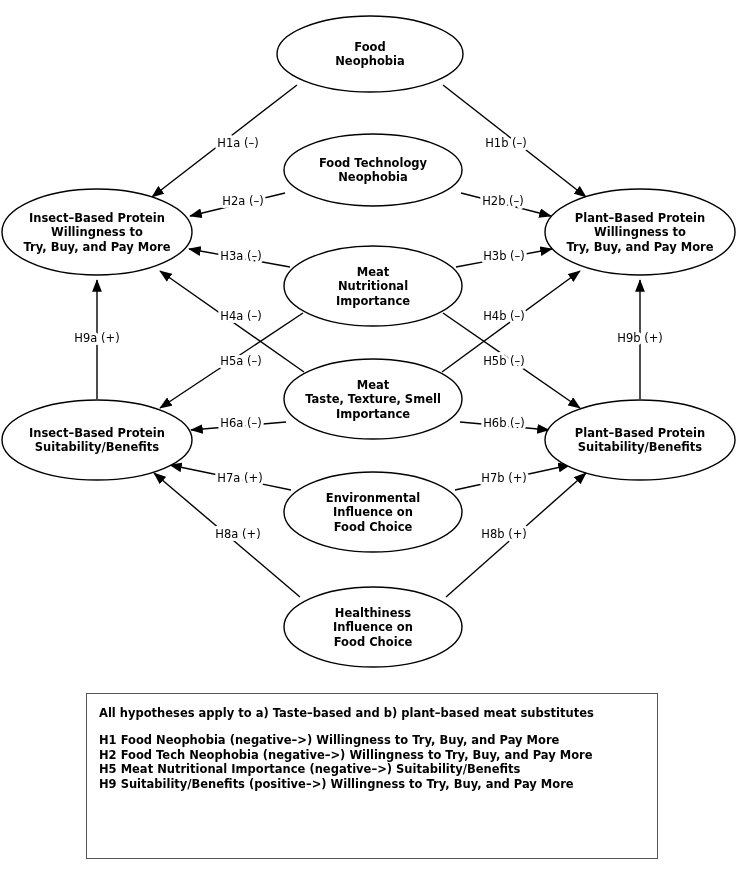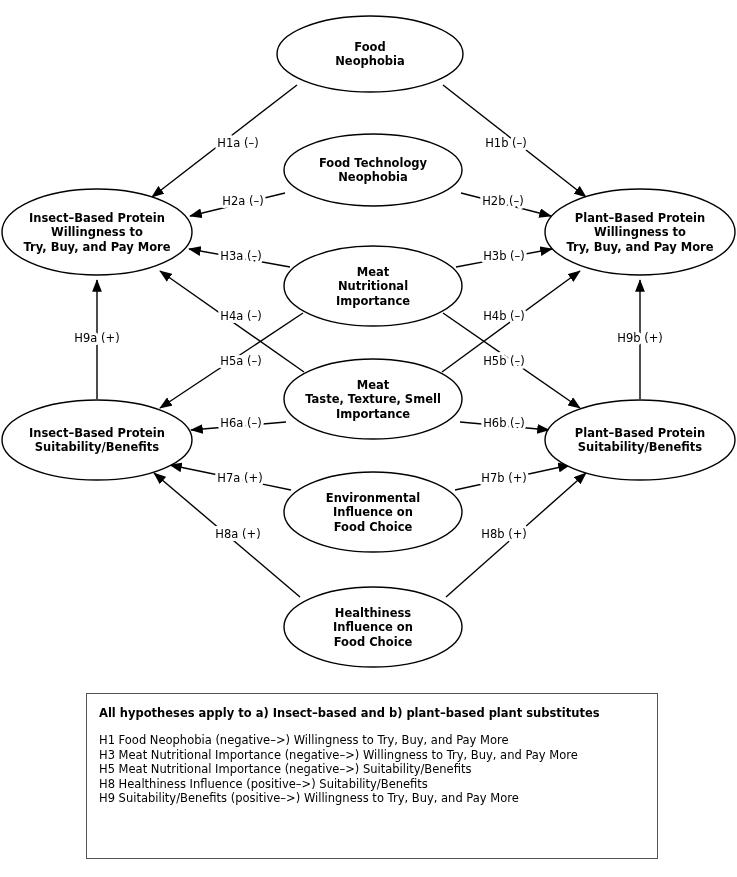--- a/index.html
+++ b/index.html
@@ -73,21 +73,21 @@
     white-space: nowrap;
   }
   .legend-list {
     list-style: none;
     margin: 0;
     padding: 0;
   }
   .legend-list li {
     font-family: "DejaVu Sans", "Liberation Sans", sans-serif;
     font-size: 11.5px;
-    font-weight: normal;
+    font-weight: bold;
     color: #000000;
     line-height: 14.6px;
     white-space: nowrap;
   }
 </style>
 </head>
 <body>
 
 <div id="diagram-root">
 
@@ -193,23 +193,22 @@
         <text x="504" y="534" class="edge-label" stroke="#ffffff" stroke-width="6" stroke-linejoin="round">H8b (+)</text>
         <text x="504" y="534" class="edge-label">H8b (+)</text>
         <text x="97" y="338" class="edge-label" stroke="#ffffff" stroke-width="6" stroke-linejoin="round">H9a (+)</text>
         <text x="97" y="338" class="edge-label">H9a (+)</text>
         <text x="640" y="338" class="edge-label" stroke="#ffffff" stroke-width="6" stroke-linejoin="round">H9b (+)</text>
         <text x="640" y="338" class="edge-label">H9b (+)</text>
       </g>
   </svg>
 
   <div class="legend-box">
-    <div class="legend-header">All hypotheses apply to a) Insect–based and b) plant–based plant substitutes</div>
+    <div class="legend-header">All hypotheses apply to a) Taste–based and b) plant–based meat substitutes</div>
     <ul class="legend-list" id="legend-list">
         <li>H1 Food Neophobia (negative–&gt;) Willingness to Try, Buy, and Pay More</li>
-        <li>H3 Meat Nutritional Importance (negative–&gt;) Willingness to Try, Buy, and Pay More</li>
+        <li>H2 Food Tech Neophobia (negative–&gt;) Willingness to Try, Buy, and Pay More</li>
         <li>H5 Meat Nutritional Importance (negative–&gt;) Suitability/Benefits</li>
-        <li>H8 Healthiness Influence (positive–&gt;) Suitability/Benefits</li>
         <li>H9 Suitability/Benefits (positive–&gt;) Willingness to Try, Buy, and Pay More</li>
       </ul>
   </div>
 
 </div>
 
 </body></html>

